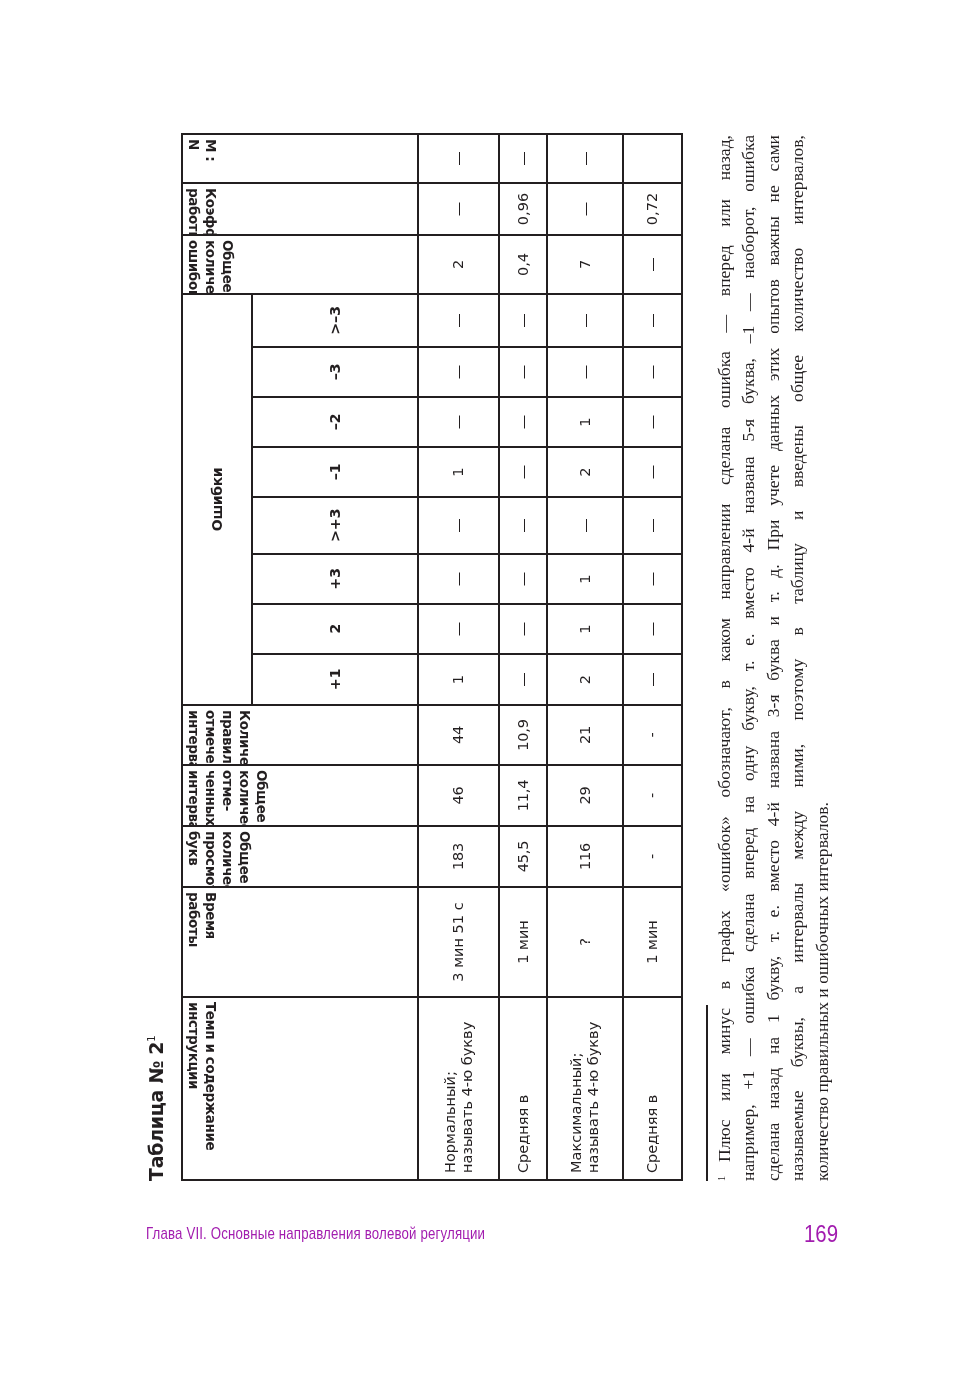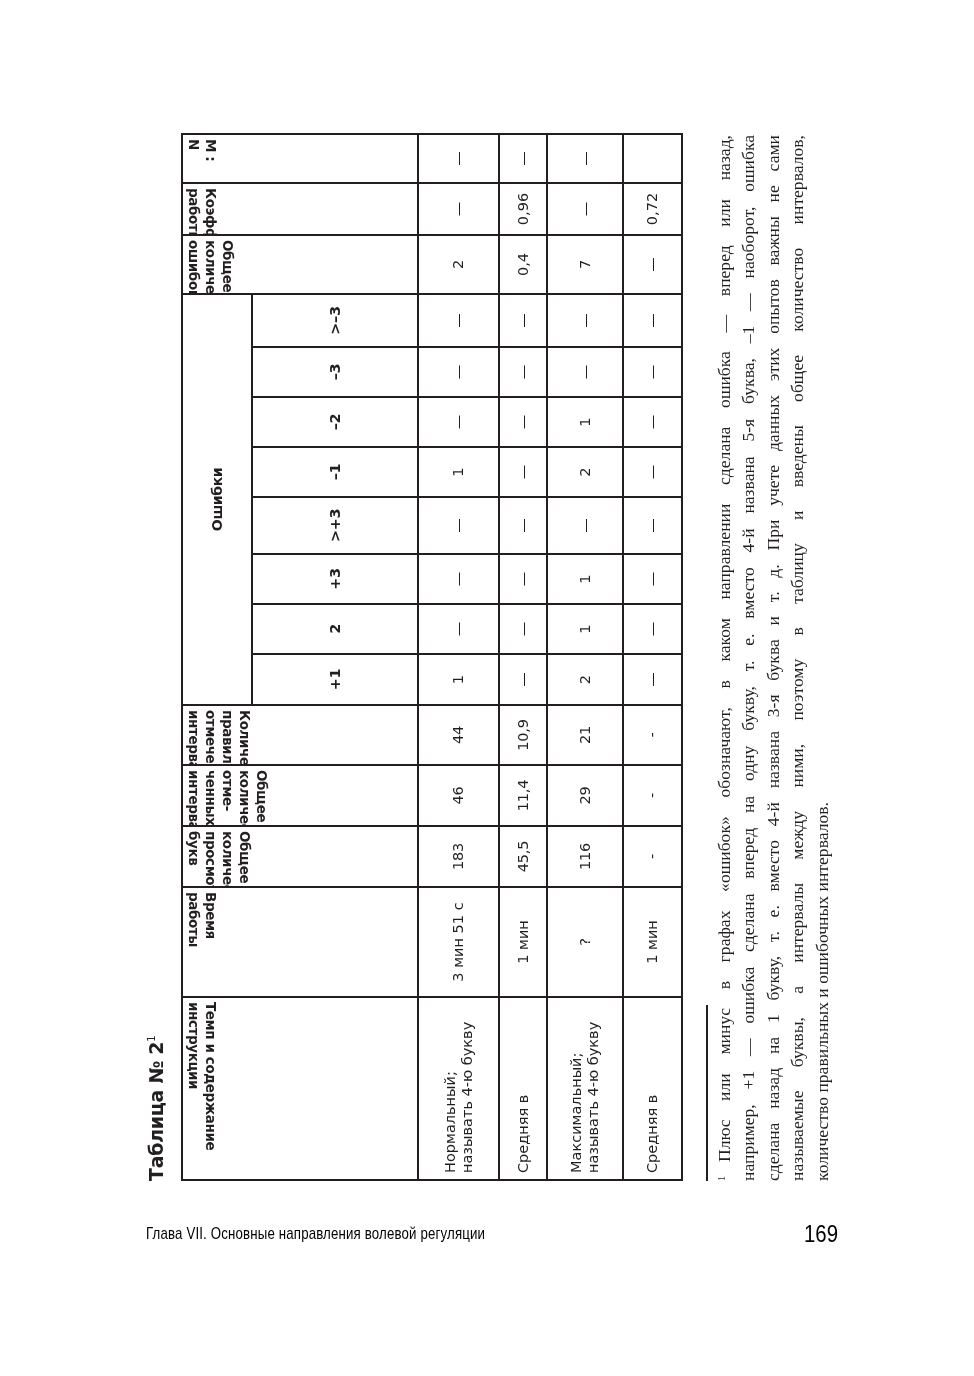--- a/index.html
+++ b/index.html
@@ -28,21 +28,21 @@
 
   
   #fn { left:712px; top:1181px; width:1046px; height:125px; font-family:"Liberation Serif","DejaVu Serif", serif;
         font-size:17.6px; line-height:24.4px; color:#231f20; }
   #fn .rule { position:absolute; left:0; top:-6px; width:176px; height:2px; background:#231f20; }
   #fn .line { white-space:nowrap; text-align:justify; text-align-last:justify; display:block; width:1046px; }
   #fn .line.last { text-align-last:left; }
   #fn .fnmark { font-size:10px; vertical-align:top; margin-right:14px; position:relative; top:-2px; }
 
   
-  #footer { position:absolute; left:146px; top:1220px; width:692px; height:30px; color:#000000; }
+  #footer { position:absolute; left:146px; top:1220px; width:692px; height:30px; color:#a21caf; }
   #footer .chap { position:absolute; left:0; top:4px; font-family:"Liberation Sans", sans-serif;
                   font-size:17px; letter-spacing:0.2px; transform:scaleX(0.78); transform-origin:0 0; white-space:nowrap; }
   #footer .page { position:absolute; right:0; top:0; font-family:"Liberation Sans", sans-serif; font-size:24px; transform:scaleX(0.85); transform-origin:100% 0; }
 </style>
 </head>
 <body>
 
 <div id="caption" class="rot">
   <span>Таблица № 2</span><sup>1</sup>
 </div>

